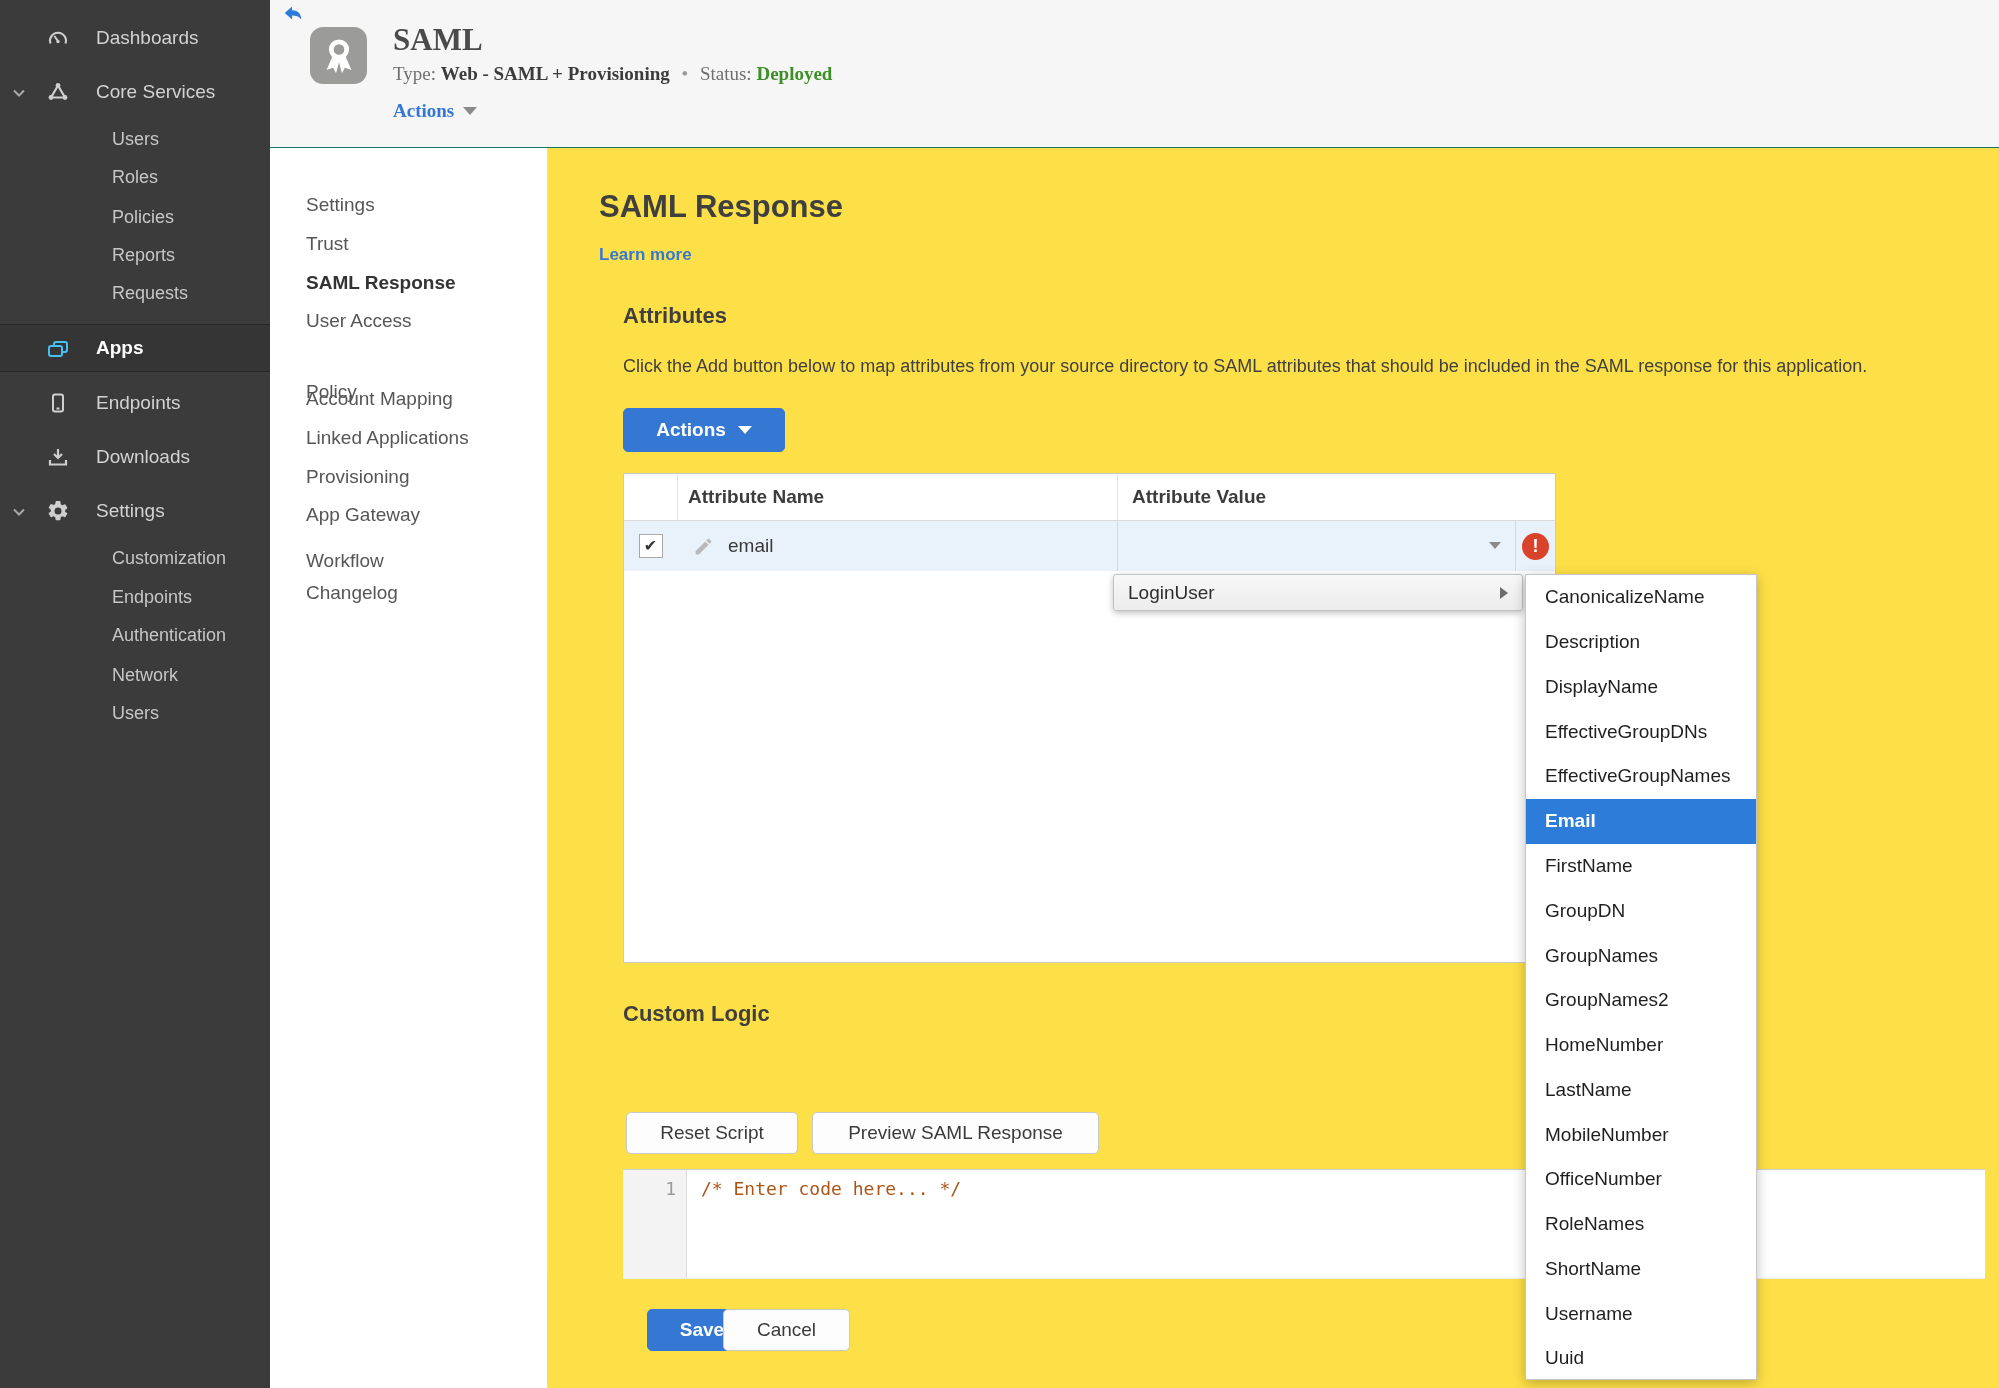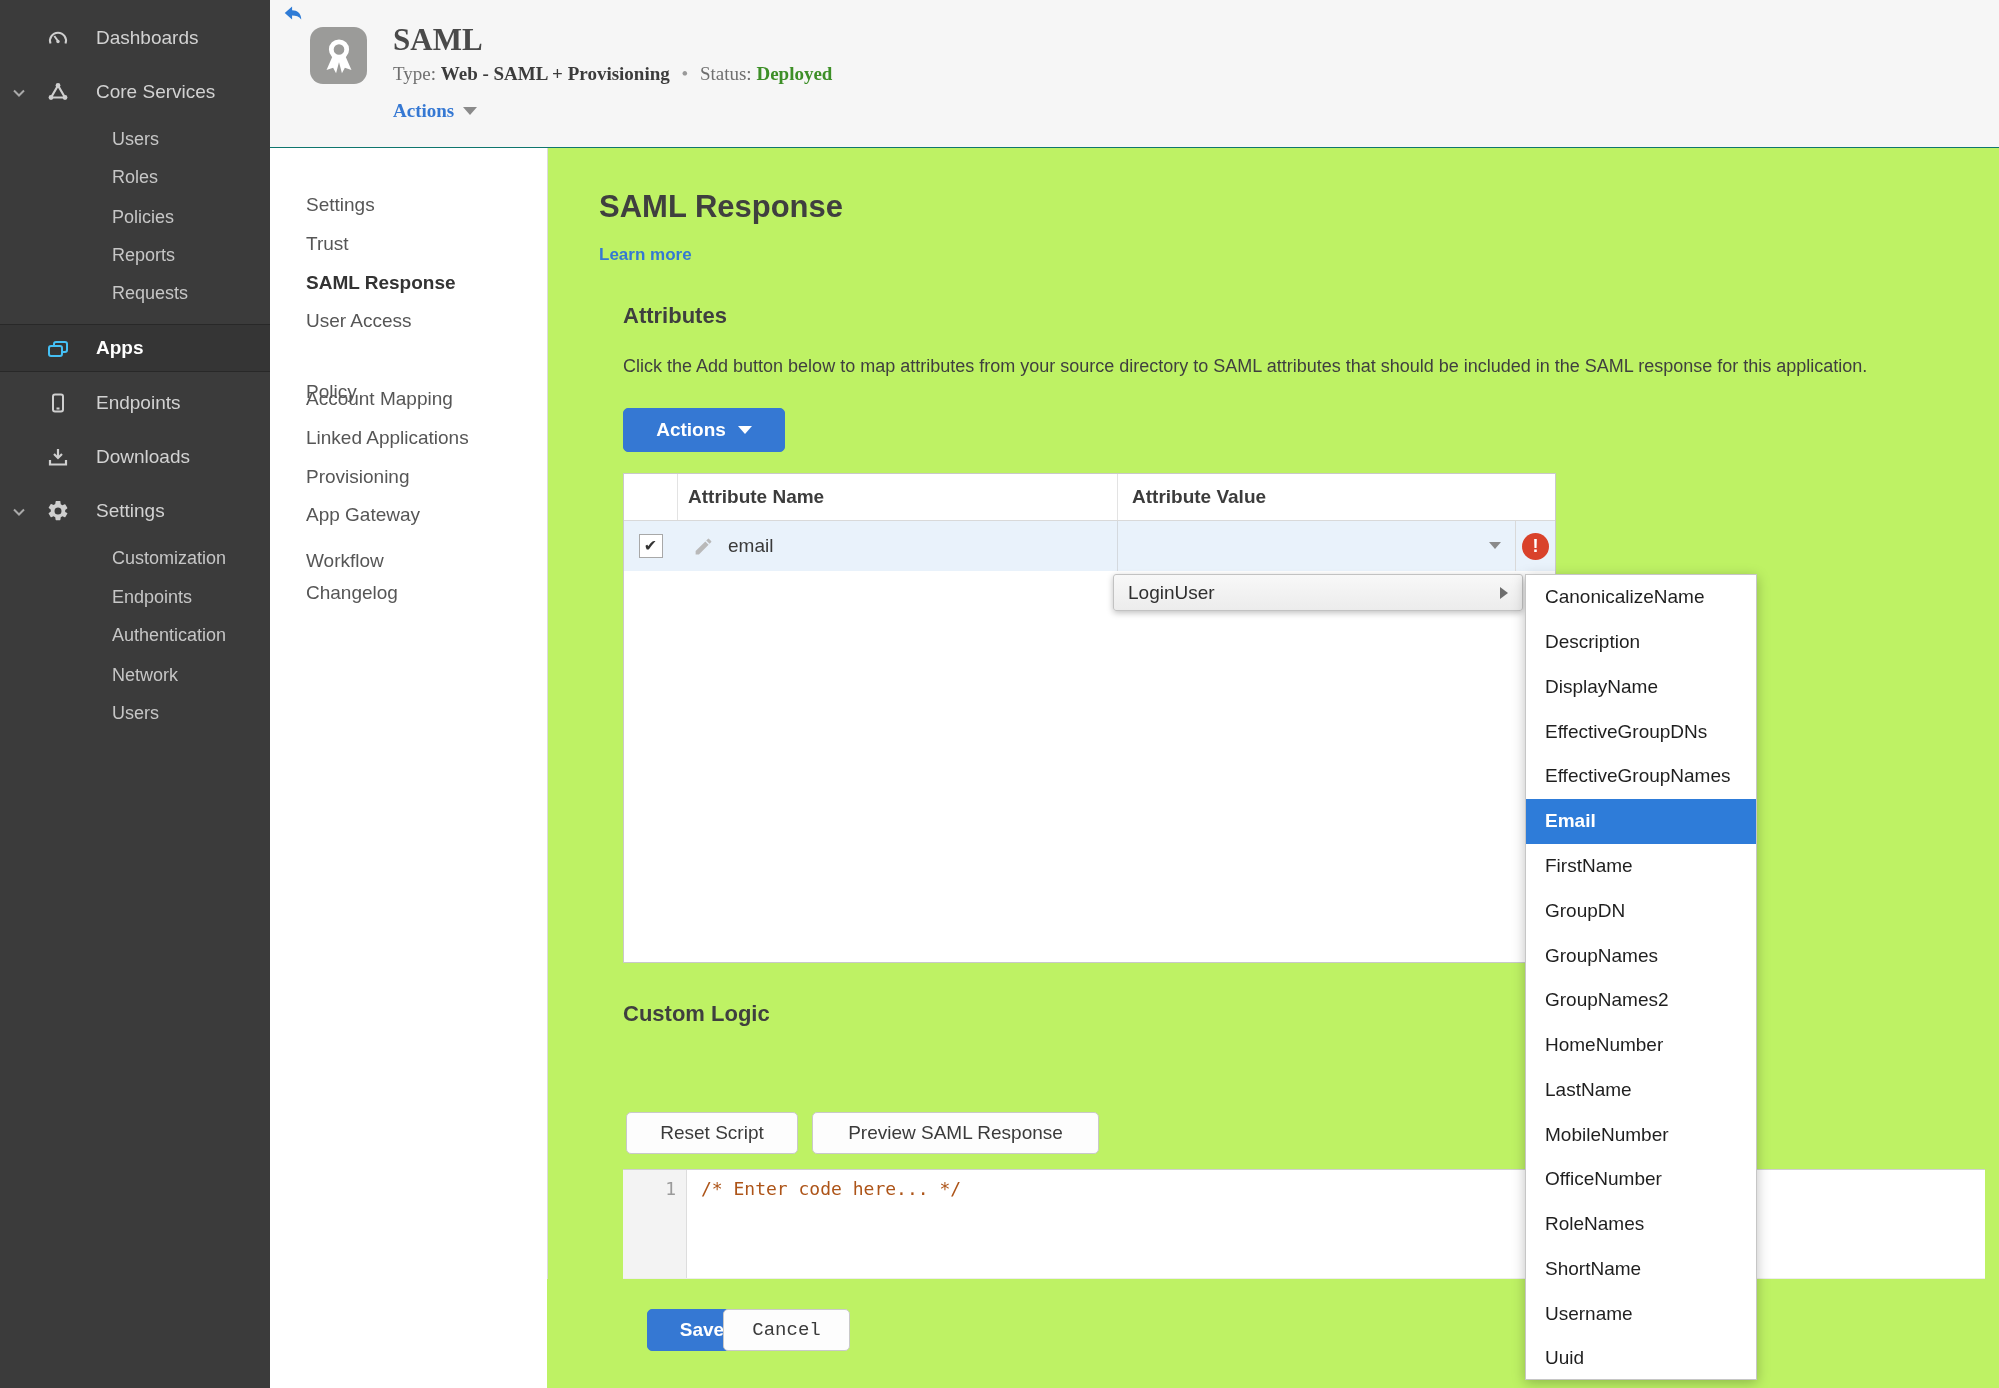--- a/index.html
+++ b/index.html
@@ -1,18 +1,18 @@
 <!DOCTYPE html>
 <html style="--accent: #3578d3; --selblue: #2e7cd9; --green: #3d8f27; --red: #d9422b; --rowblue: #e9f2fb; --sidebar-bg: #3b3b3b; --comment: #ad5418;"><head>
 <meta charset="utf-8">
 <style>
   * { margin:0; padding:0; box-sizing:border-box; }
   html,body { background:#fff; }
   body { font-family:"Liberation Sans", sans-serif; }
-  .root { position:relative; width:1999px; height:1388px; background:#bef264; overflow:hidden; }
+  .root { position:relative; width:1999px; height:1388px; background:#fde047; overflow:hidden; }
 
   
   .sidebar { position:absolute; left:0; top:0; width:270px; height:1388px; background:var(--sidebar-bg,#3b3b3b); }
   .side-item { position:absolute; left:0; width:270px; height:30px; display:flex; align-items:center; color:#d2d2d2; font-size:19px; cursor:pointer; }
   .side-item .chev { position:absolute; left:11px; top:7px; }
   .side-item .ico  { position:absolute; left:46px; top:3px; width:24px; height:24px; }
   .side-item .lbl  { position:absolute; left:96px; }
   .side-item.active { height:48px; background:#353535; border-top:1px solid #282828; border-bottom:1px solid #282828; }
   .side-item.active .lbl { font-weight:bold; color:#ffffff; }
   .side-item.active .ico { top:12px; }
@@ -73,21 +73,21 @@
   .submenu-item { height:44.77px; display:flex; align-items:center; padding-left:19px; font-size:19px; color:#1f1f1f; cursor:pointer; }
   .submenu-item.selected { background:var(--selblue,#2e7cd9); color:#fff; font-weight:bold; }
 
   
   .btn-reset   { position:absolute; left:626px; top:1112px; width:172px; height:42px; }
   .btn-preview { position:absolute; left:812px; top:1112px; width:287px; height:42px; }
   .editor { position:absolute; left:623px; top:1169px; width:1362px; height:110px; border-top:1px solid #cfcfcf; border-bottom:1px solid #ededed; background:#fff; display:flex; }
   .gutter { width:64px; background:#f3f3f3; border-right:1px solid #dddddd; text-align:right; padding:8px 10px 0 0; font-family:"DejaVu Sans Mono", monospace; font-size:18px; color:#9a9a9a; }
   .codearea { flex:1; padding:8px 0 0 14px; font-family:"DejaVu Sans Mono", monospace; font-size:18px; color:var(--comment,#ad5418); }
   .btn-save   { position:absolute; left:599px; top:1309px; width:110px; height:42px;margin-left:48px; }
-  .btn-cancel { position:absolute; left:723px; top:1309px; width:127px; height:42px;font-family:Liberation Mono, monospace; }
+  .btn-cancel { position:absolute; left:723px; top:1309px; width:127px; height:42px; }
 </style>
 </head>
 <body>
 
 <div class="root">
 
   <aside class="sidebar">
       <div class="side-item" style="top: 23px;">
         <span class="ico"><svg viewBox="0 0 24 24" width="24" height="24" fill="none" stroke="#cfcfcf" stroke-width="2">
             <path d="M4.5,17.5 a8,8 0 1 1 15,0"></path>

